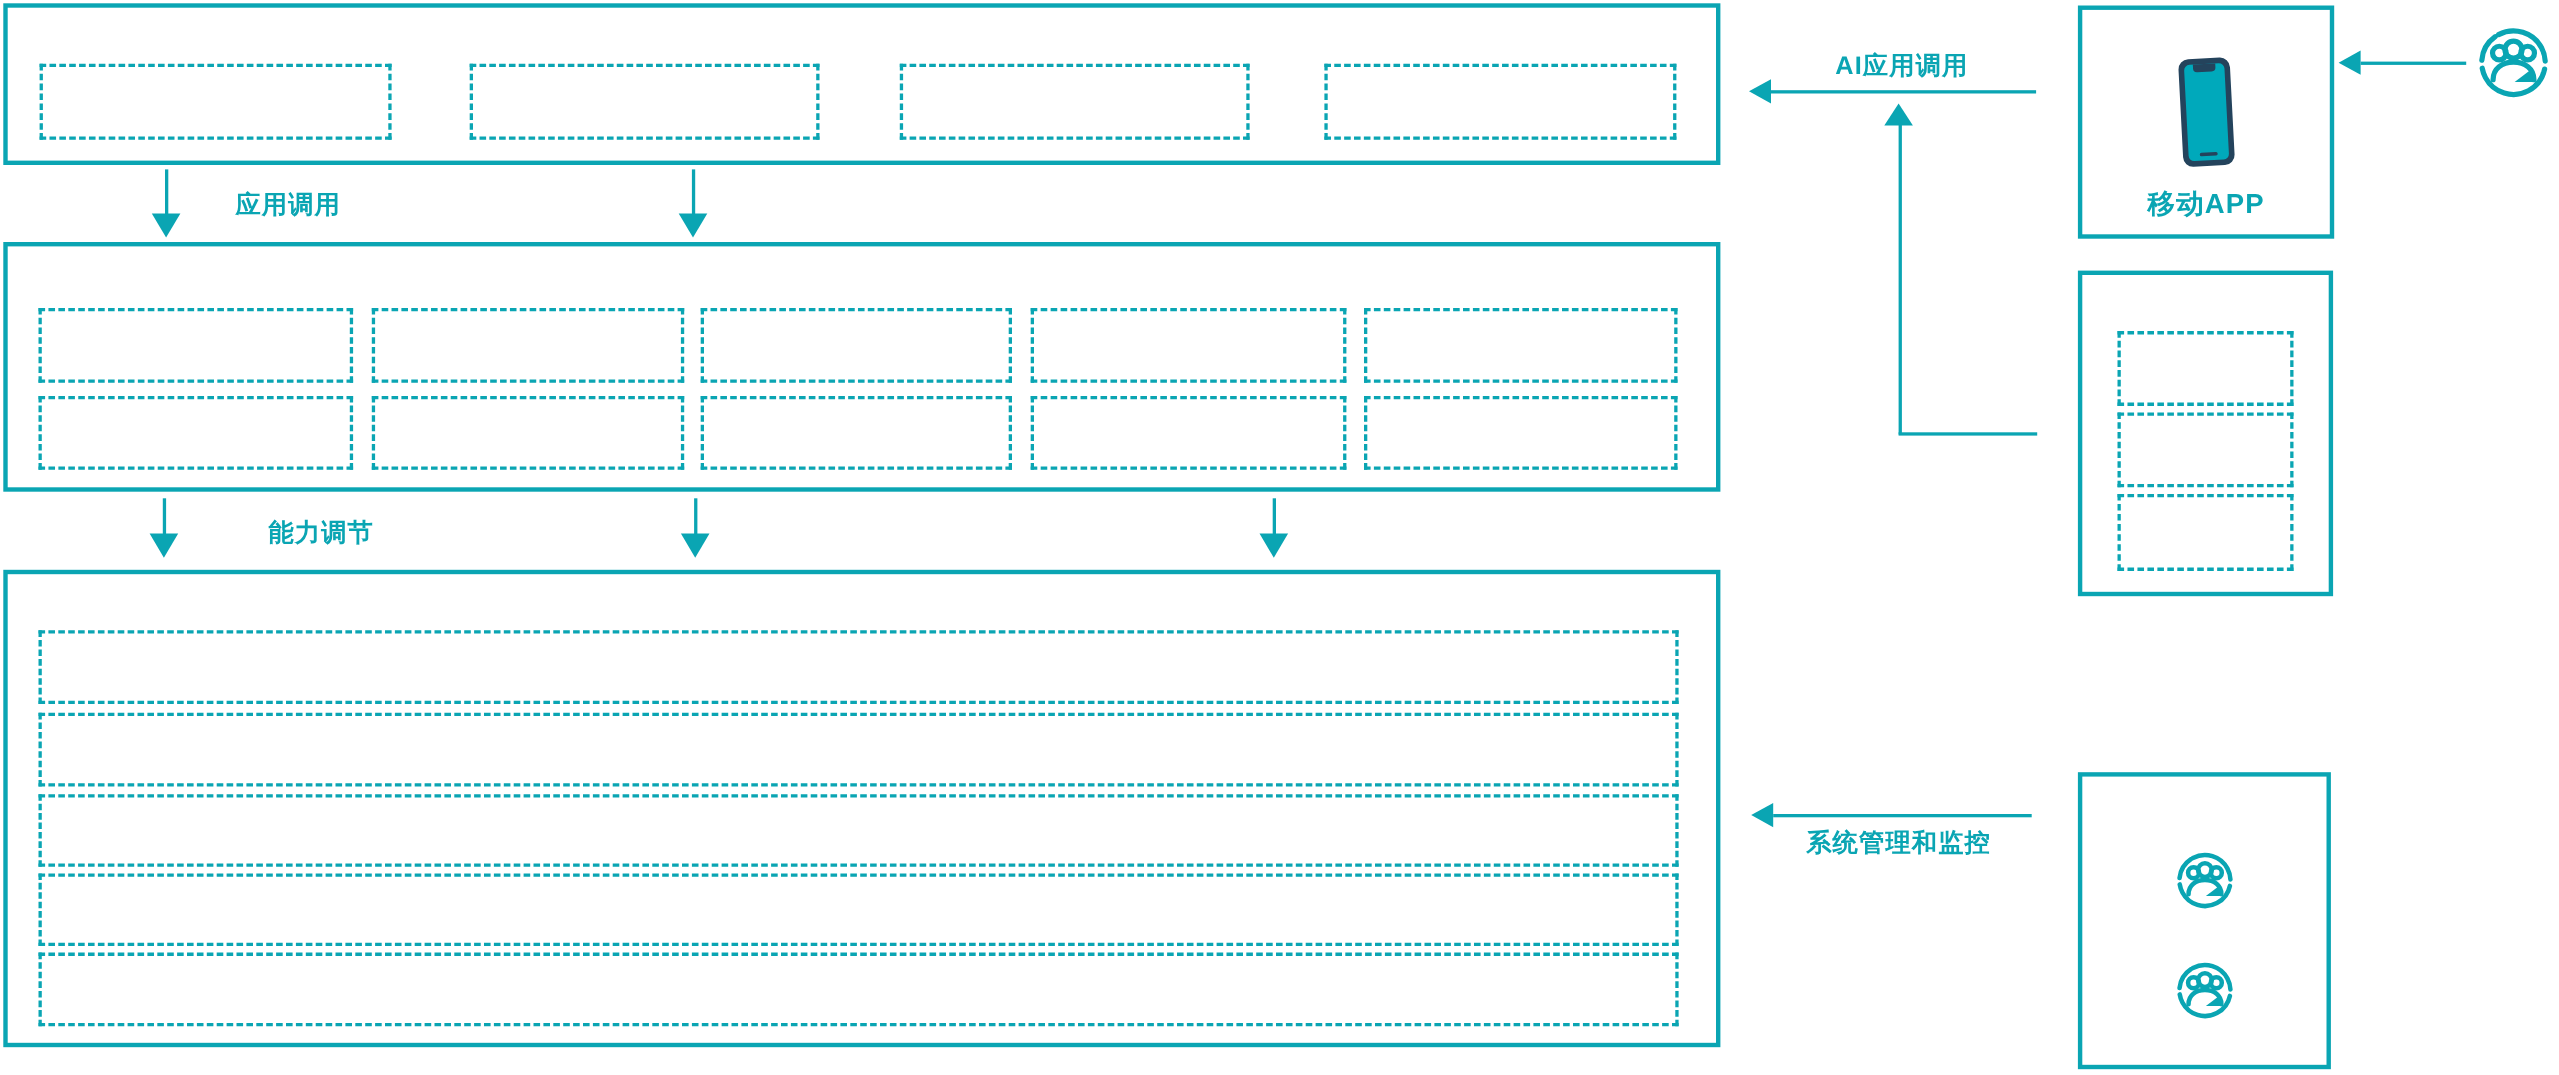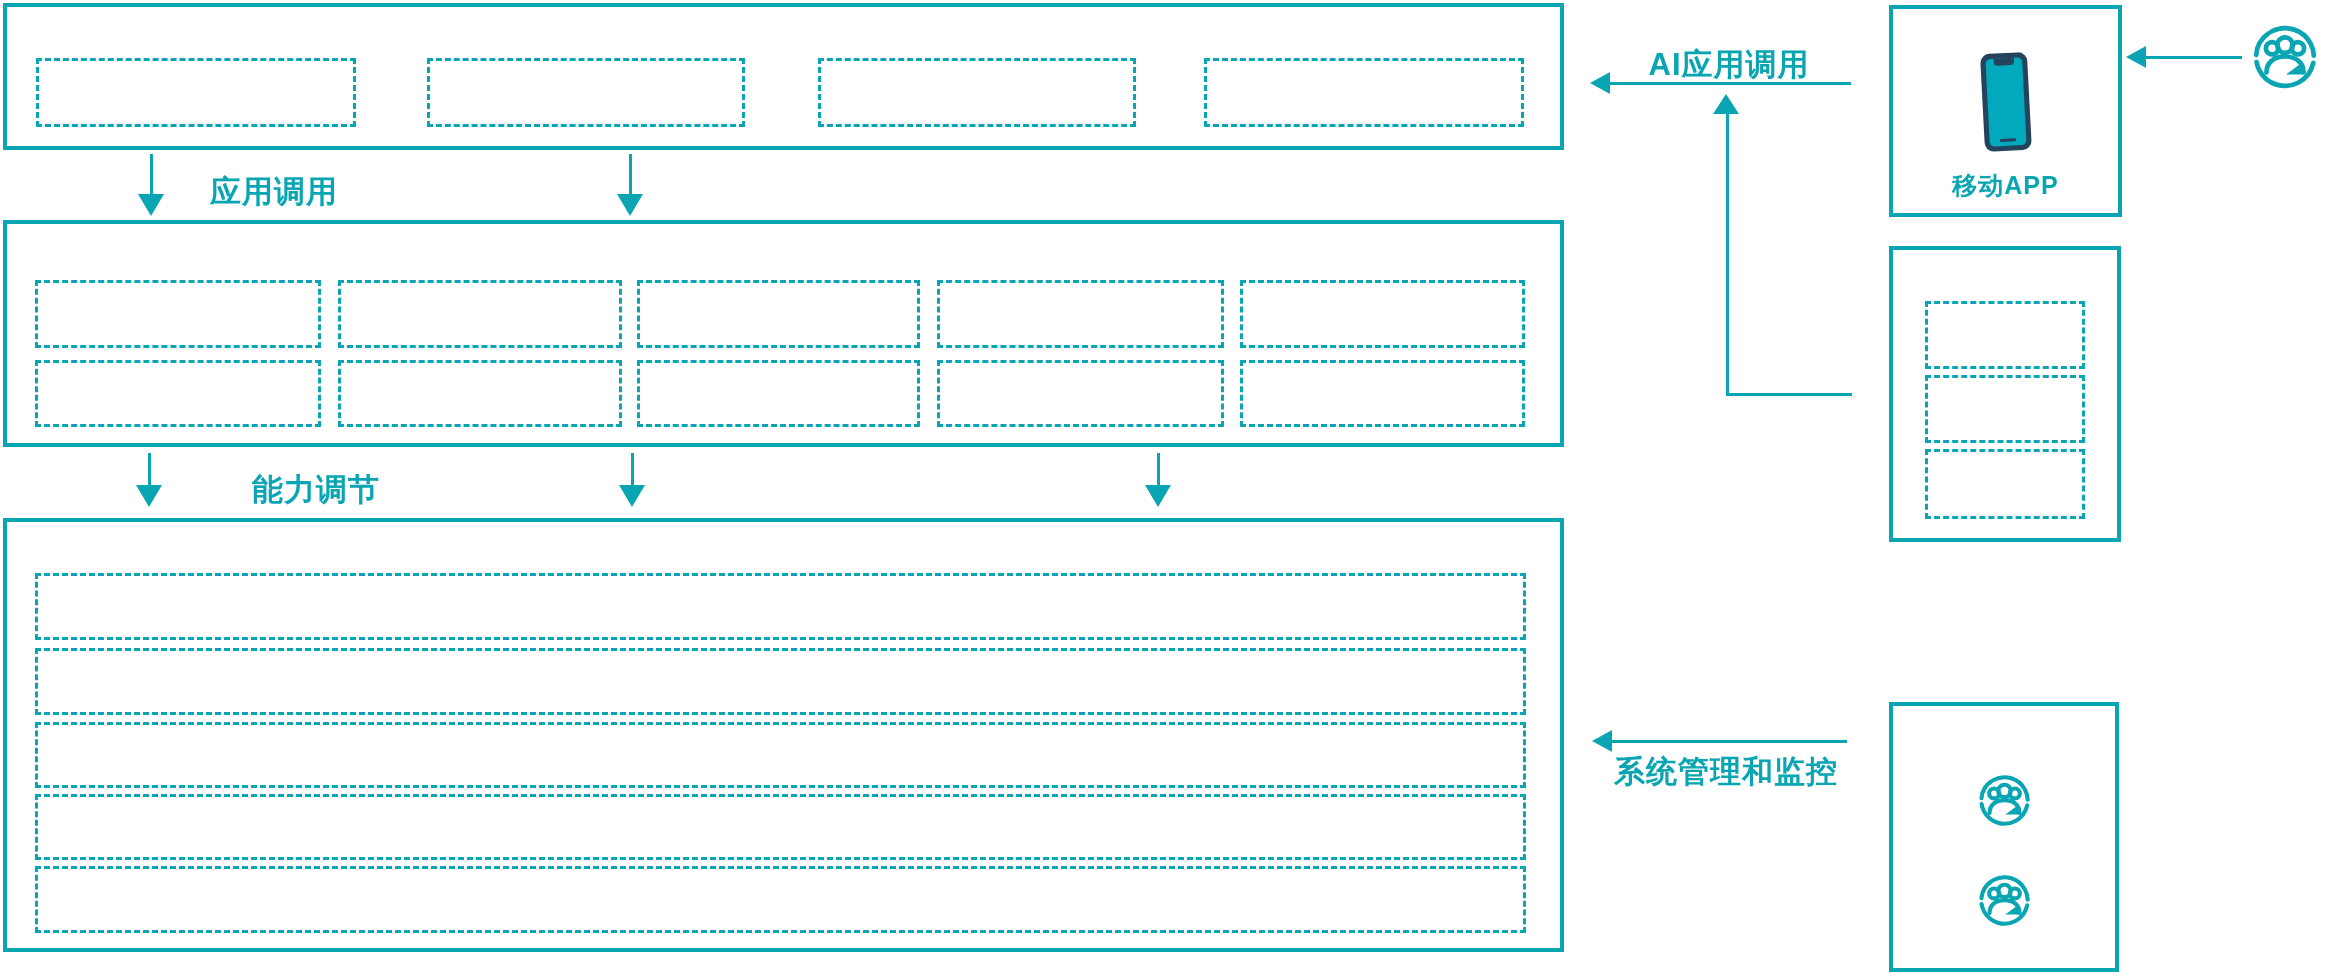--- a/index.html
+++ b/index.html
@@ -16,21 +16,21 @@
   .tri-down { position:absolute; width:0; height:0;
               border-left:13px solid transparent; border-right:13px solid transparent;
               border-top:22px solid var(--accent); }
   .tri-up   { position:absolute; width:0; height:0;
               border-left:13px solid transparent; border-right:13px solid transparent;
               border-bottom:20px solid var(--accent); }
   .tri-left { position:absolute; width:0; height:0;
               border-top:11px solid transparent; border-bottom:11px solid transparent;
               border-right:20px solid var(--accent); }
 
-  .lbl { position:absolute; color:var(--accent); font-weight:bold; font-size:31px;
+  .lbl { position:absolute; color:var(--accent); font-weight:bold; font-size:23px;
          text-align:center; letter-spacing:1px; white-space:nowrap; }
   .lbl-app-name { position:absolute; color:var(--accent); font-weight:bold; font-size:25px;
          text-align:center; letter-spacing:1px; }
 
   .icon { position:absolute; }
   svg { display:block; }
 </style>
 </head>
 <body>
 
@@ -39,21 +39,21 @@
   <div class="solid-box" style="left:3px; top:3px; width:1561px; height:147px;"></div>
   <div class="dash-box" style="left:36px;  top:58px; width:320px; height:69px;"></div>
   <div class="dash-box" style="left:427px; top:58px; width:318px; height:69px;"></div>
   <div class="dash-box" style="left:818px; top:58px; width:318px; height:69px;"></div>
   <div class="dash-box" style="left:1204px; top:58px; width:320px; height:69px;"></div>
 
   <div class="vline" style="left:150px; top:154px; height:42px;"></div>
   <div class="tri-down" style="left:138px; top:194px;"></div>
   <div class="vline" style="left:629px; top:154px; height:42px;"></div>
   <div class="tri-down" style="left:617px; top:194px;"></div>
-  <div class="lbl" style="left:174px; top:171px; width:200px;">应用调用</div>
+  <div class="lbl" style="left:162px; top:171px; width:200px;">应用调用</div>
 
   <div class="solid-box" style="left:3px; top:220px; width:1561px; height:227px;"></div>
 
   <div class="dash-box" style="left:35px;   top:280px; width:286px; height:68px;"></div>
   <div class="dash-box" style="left:338px;  top:280px; width:284px; height:68px;"></div>
   <div class="dash-box" style="left:637px;  top:280px; width:283px; height:68px;"></div>
   <div class="dash-box" style="left:937px;  top:280px; width:287px; height:68px;"></div>
   <div class="dash-box" style="left:1240px; top:280px; width:285px; height:68px;"></div>
 
   <div class="dash-box" style="left:35px;   top:360px; width:286px; height:67px;"></div>
@@ -61,21 +61,21 @@
   <div class="dash-box" style="left:637px;  top:360px; width:283px; height:67px;"></div>
   <div class="dash-box" style="left:937px;  top:360px; width:287px; height:67px;"></div>
   <div class="dash-box" style="left:1240px; top:360px; width:285px; height:67px;"></div>
 
   <div class="vline" style="left:148px;  top:453px; height:34px;"></div>
   <div class="tri-down" style="left:136px;  top:485px;"></div>
   <div class="vline" style="left:631px;  top:453px; height:34px;"></div>
   <div class="tri-down" style="left:619px;  top:485px;"></div>
   <div class="vline" style="left:1157px; top:453px; height:34px;"></div>
   <div class="tri-down" style="left:1145px; top:485px;"></div>
-  <div class="lbl" style="left:180px; top:469px; width:200px;text-align:right;">能力调节</div>
+  <div class="lbl" style="left:192px; top:469px; width:200px;">能力调节</div>
 
   <div class="solid-box" style="left:3px; top:518px; width:1561px; height:434px;"></div>
   <div class="dash-box" style="left:35px; top:573px; width:1491px; height:67px;"></div>
   <div class="dash-box" style="left:35px; top:648px; width:1491px; height:67px;"></div>
   <div class="dash-box" style="left:35px; top:722px; width:1491px; height:66px;"></div>
   <div class="dash-box" style="left:35px; top:794px; width:1491px; height:66px;"></div>
   <div class="dash-box" style="left:35px; top:866px; width:1491px; height:67px;"></div>
 
   <div class="lbl" style="left:1619px; top:44px; width:220px;">AI应用调用</div>
   <div class="hline" style="left:1610px; top:82px; width:241px;"></div>

